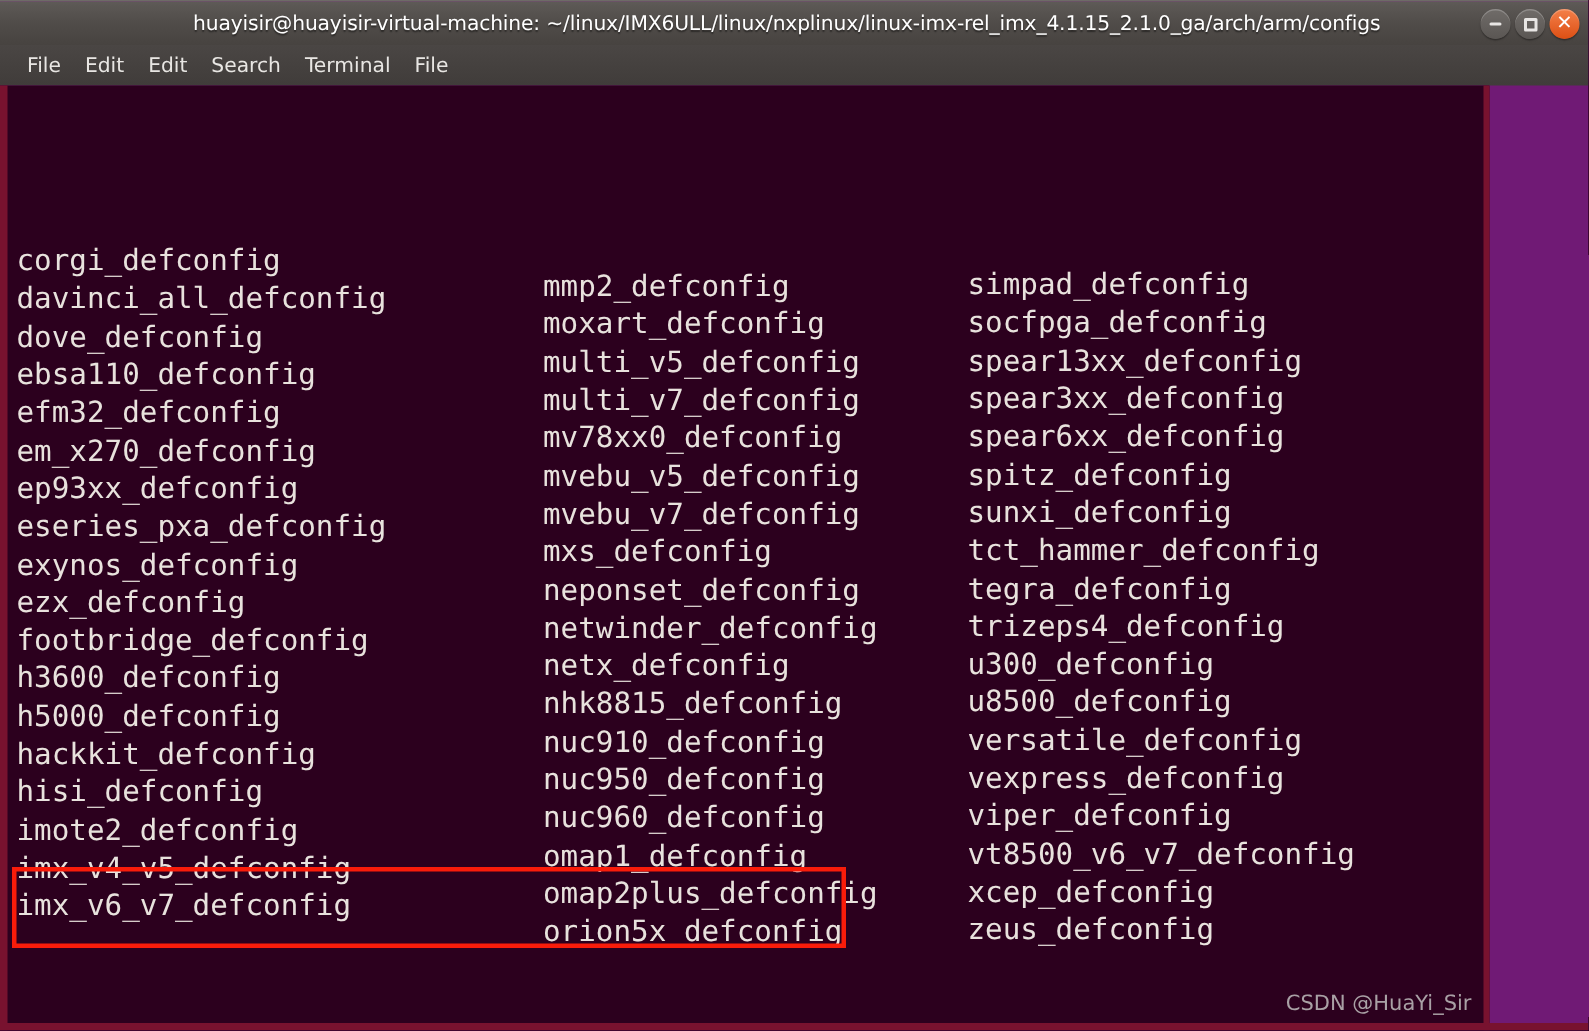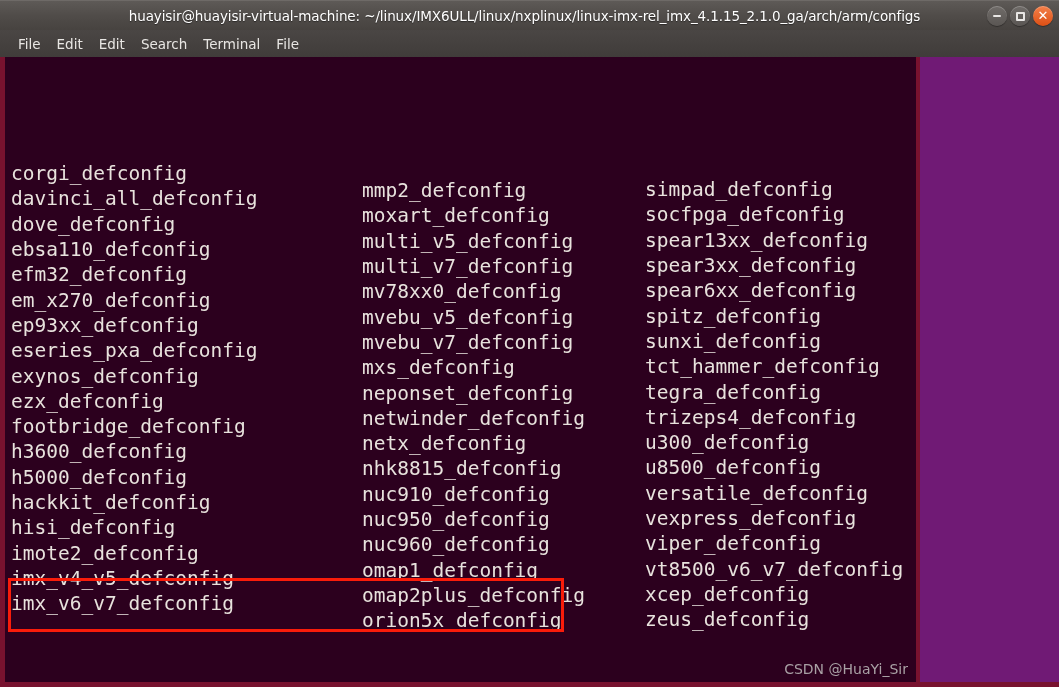--- a/index.html
+++ b/index.html
@@ -98,21 +98,21 @@
     color: #e8e6e3;
     padding: 3px 8px;
     cursor: default;
     white-space: nowrap;
   }
 
   
   #term {
     position: absolute;
     top: 57px; left: 0;
-    width: 920px;
+    width: 993px;
     height: 630px;
     background: #2c001e;
     border-left: 5px solid #78122f;
     border-right: 4px solid #78122f;
     padding: 3px 0 0 6px;
     overflow: hidden;
   }
   #term-inner {
     position: relative;
     font-family: "DejaVu Sans Mono", monospace;

